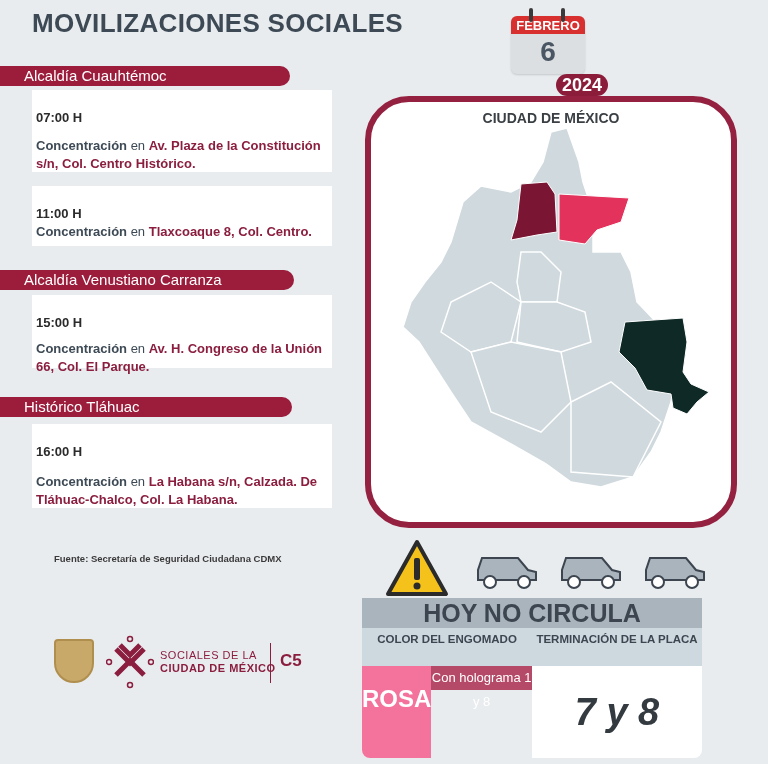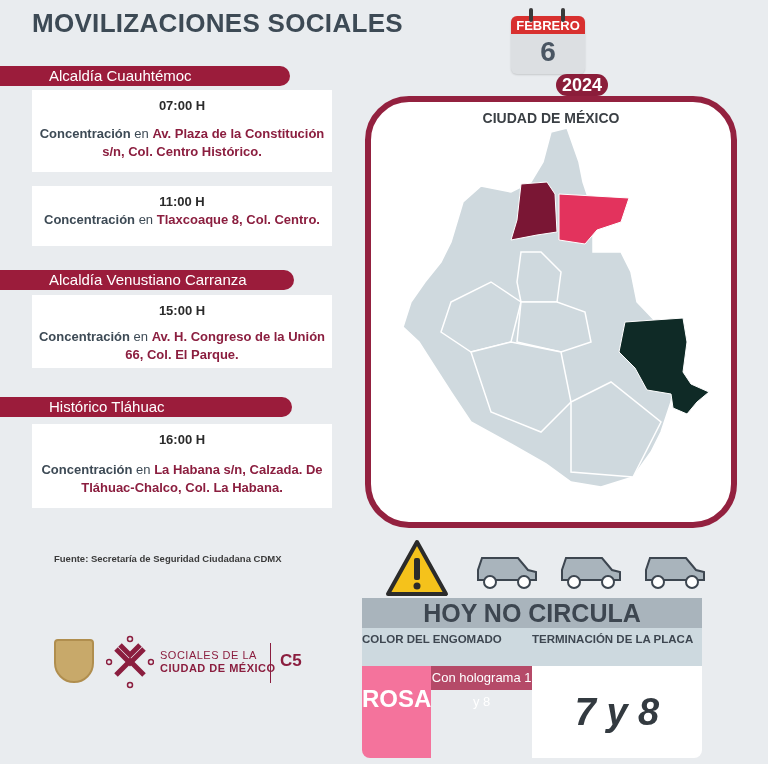--- a/index.html
+++ b/index.html
@@ -13,44 +13,44 @@
   .cal-top { position: absolute; left: 0; top: 8px; width: 74px; height: 18px; background: #d8302f; border-radius: 6px 6px 0 0; color: #fff; font-size: 13px; font-weight: bold; text-align: center; line-height: 19px; }
   .cal-ring { position: absolute; top: 0; width: 4px; height: 14px; background: #3a3a3a; border-radius: 2px; }
   .cal-day { position: absolute; left: 0; top: 28px; width: 74px; text-align: center; font-size: 28px; font-weight: bold; color: #4a5663; }
 
   .year { position: absolute; left: 556px; top: 74px; width: 52px; height: 22px; background: #8b1d3a; border-radius: 11px; color: #fff; font-weight: bold; font-size: 18px; text-align: center; line-height: 22px; }
 
   .map-frame { position: absolute; left: 365px; top: 96px; width: 372px; height: 432px; border: 6px solid #93213f; border-radius: 44px; background: #fff; }
   .map-title { position: absolute; left: 0; width: 100%; top: 8px; text-align: center; font-size: 14px; font-weight: bold; color: #3a3f44; }
   .map-svg { position: absolute; left: 0; top: 0; }
 
-  .section { position: absolute; left: 0; height: 20px; background: #9b1c3b; border-radius: 0 14px 14px 0; color: #fff; font-size: 15px; padding-left: 49px; line-height: 20px; }
+  .section { position: absolute; left: 0; height: 20px; background: #9b1c3b; border-radius: 0 14px 14px 0; color: #fff; font-size: 15px; padding-left: 24px; line-height: 20px; }
 
-  .card { position: absolute; left: 32px; width: 300px; background: #fff; padding: 8px 4px 4px 4px; text-align: center; }
+  .card { position: absolute; left: 32px; width: 300px; background: #fff; padding: 20px 4px 4px 4px; }
   .card .time { font-size: 13px; font-weight: bold; color: #2b2b2b; }
   .card .desc { font-size: 13px; font-weight: bold; line-height: 18px; color: #8b1e3f; }
   .card .desc .act { color: #3d4a55; }
   .card .desc .en { color: #3d4a55; font-weight: normal; }
 
   .source { position: absolute; left: 54px; top: 553px; font-size: 9.5px; font-weight: bold; color: #3a3a3a; }
 
   .logos { position: absolute; left: 54px; top: 635px; height: 54px; width: 260px; }
   .shield { position: absolute; left: 0; top: 4px; width: 40px; height: 44px; background: #c8a96a; border: 2px solid #b08e4e; border-radius: 4px 4px 20px 20px; }
   .gov-text { position: absolute; left: 106px; top: 14px; font-size: 11px; line-height: 13px; color: #8b1e3f; letter-spacing: 0.5px; }
   .gov-text .l2 { font-weight: bold; }
   .divider { position: absolute; left: 216px; top: 8px; width: 1px; height: 40px; background: #8b1e3f; }
   .c5 { position: absolute; left: 226px; top: 16px; font-size: 17px; font-weight: bold; color: #8b1e3f; }
 
   .warn { position: absolute; left: 384px; top: 538px; }
   .car { position: absolute; top: 552px; }
 
   .hnc { position: absolute; left: 362px; top: 598px; width: 340px; height: 160px; border-radius: 0 0 8px 8px; overflow: hidden; }
   .hnc-head { height: 30px; background: #a9b4bc; color: #3d4650; font-size: 25px; font-weight: bold; text-align: center; line-height: 30px; }
   .hnc-sub { height: 38px; background: #cdd9df; display: flex; }
-  .hnc-sub div { flex: 1; text-align: left; font-size: 11.5px; font-weight: bold; color: #3d4650; line-height: 14px; padding-top: 4px; }
+  .hnc-sub div { flex: 1; text-align: center; font-size: 11.5px; font-weight: bold; color: #3d4650; line-height: 14px; padding-top: 4px; }
   .hnc-body { display: flex; height: 92px; }
   .rosa { width: 170px; display: flex; }
   .rosa-main { flex: 1; background: #f4739c; color: #fff; font-size: 24px; font-weight: bold; text-align: center; line-height: 66px; }
   .rosa-sub { height: 24px; background: #b54a68; color: #fff; font-size: 13px; text-align: center; line-height: 24px; }
   .placa { flex: 1; background: #fff; color: #333a40; font-size: 38px; font-weight: bold; text-align: center; line-height: 92px; font-style: italic; }
 </style>
 </head>
 <body>
 
 <div class="title">MOVILIZACIONES SOCIALES</div>

